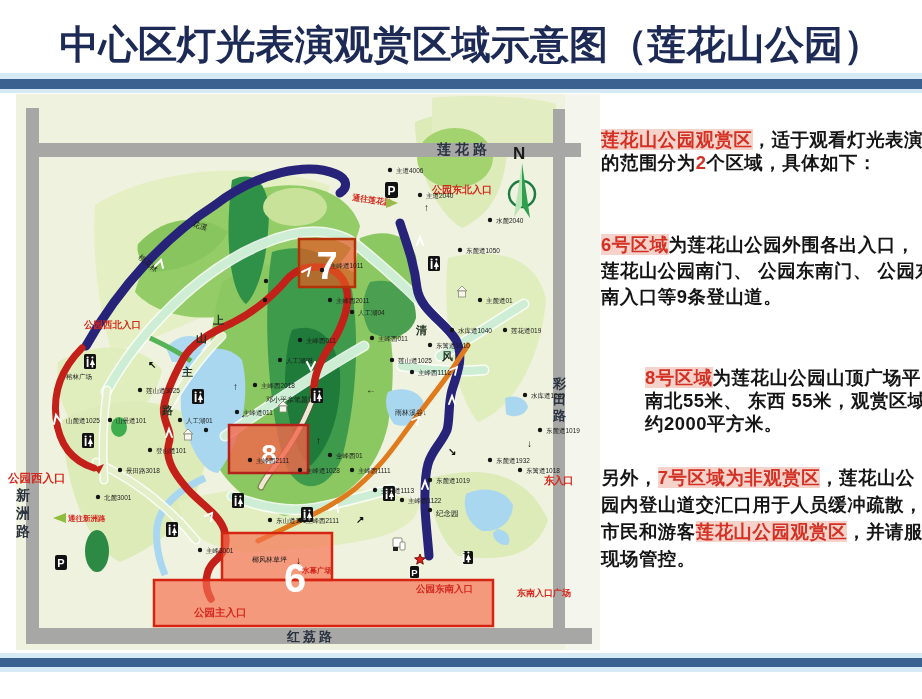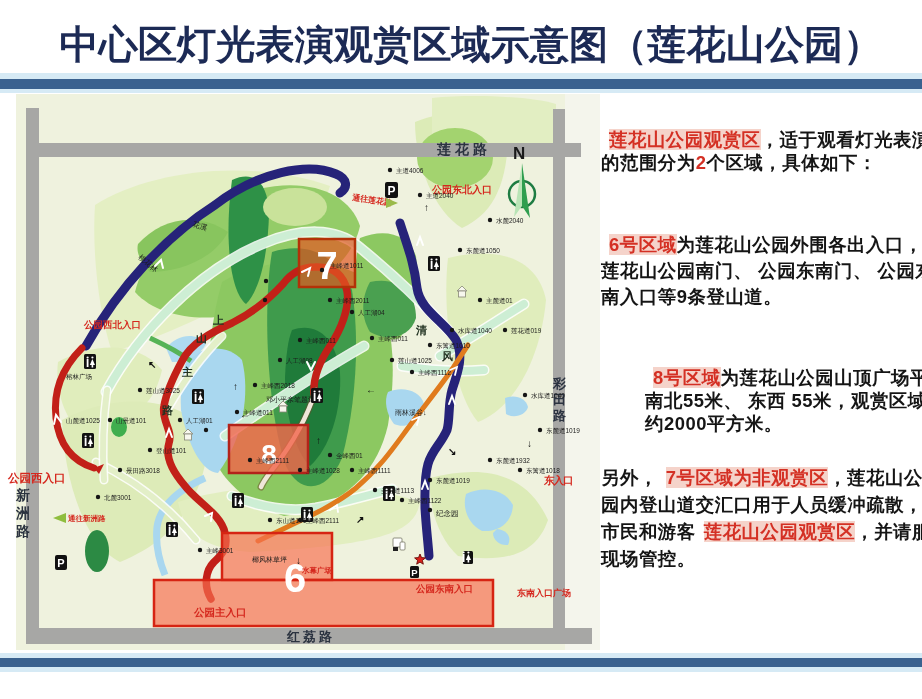--- a/index.html
+++ b/index.html
@@ -1,20 +1,20 @@
 <!DOCTYPE html>
 <html><head>
 <meta charset="utf-8">
 <style>
   html,body{margin:0;padding:0;}
   body{width:922px;height:699px;position:relative;background:#ffffff;overflow:hidden;
        font-family:"Liberation Sans",sans-serif;}
   .abs{position:absolute;}
   .para{position:absolute;left:601px;font-size:18.4px;letter-spacing:0.55px;font-weight:bold;color:#151515;white-space:nowrap;}
-  .rd{color:#d43024;background:#f5d3ca;margin-left:8px;}
+  .rd{color:#d43024;background:#f5d3ca;}
   .r2{color:#d43024;}
 </style>
 </head>
 <body>
 
 <div class="abs" style="left:10px;top:18px;width:922px;text-align:center;font-family:'Liberation Serif',serif;font-weight:bold;font-size:39.2px;color:#1c2a55;">中心区灯光表演观赏区域示意图（莲花山公园）</div>
 
 <div class="abs" style="left:0;top:73px;width:922px;height:20px;background:#d6eaf5;"></div>
 
 <div class="abs" style="left:0;top:79px;width:922px;height:10px;background:#3a618f;"></div>

